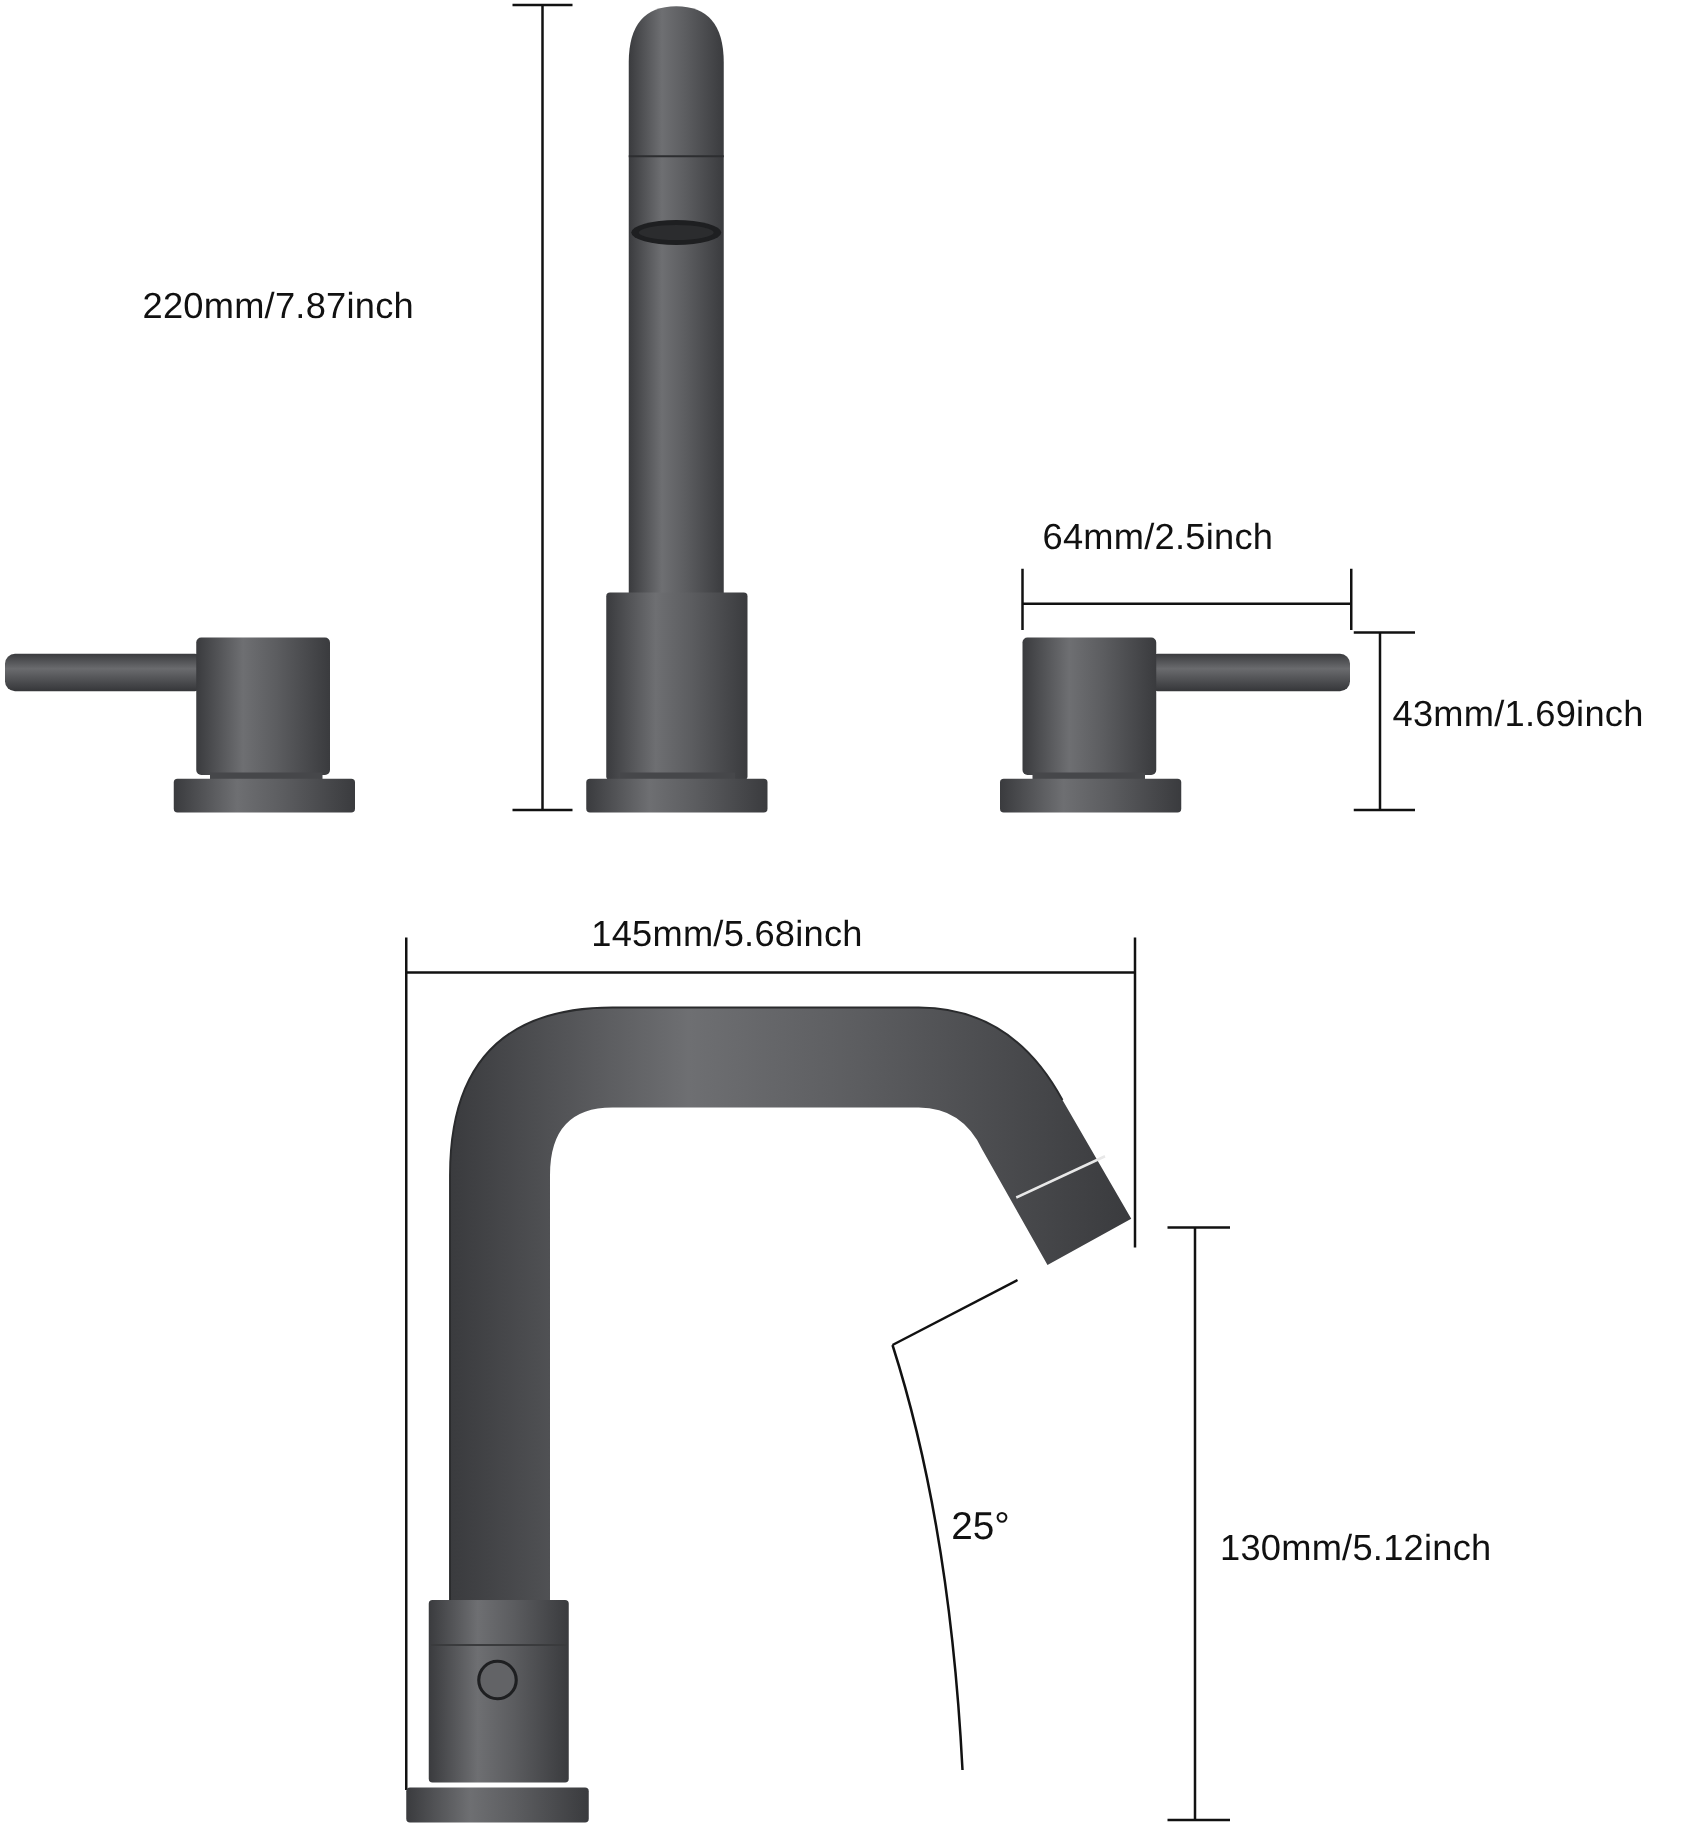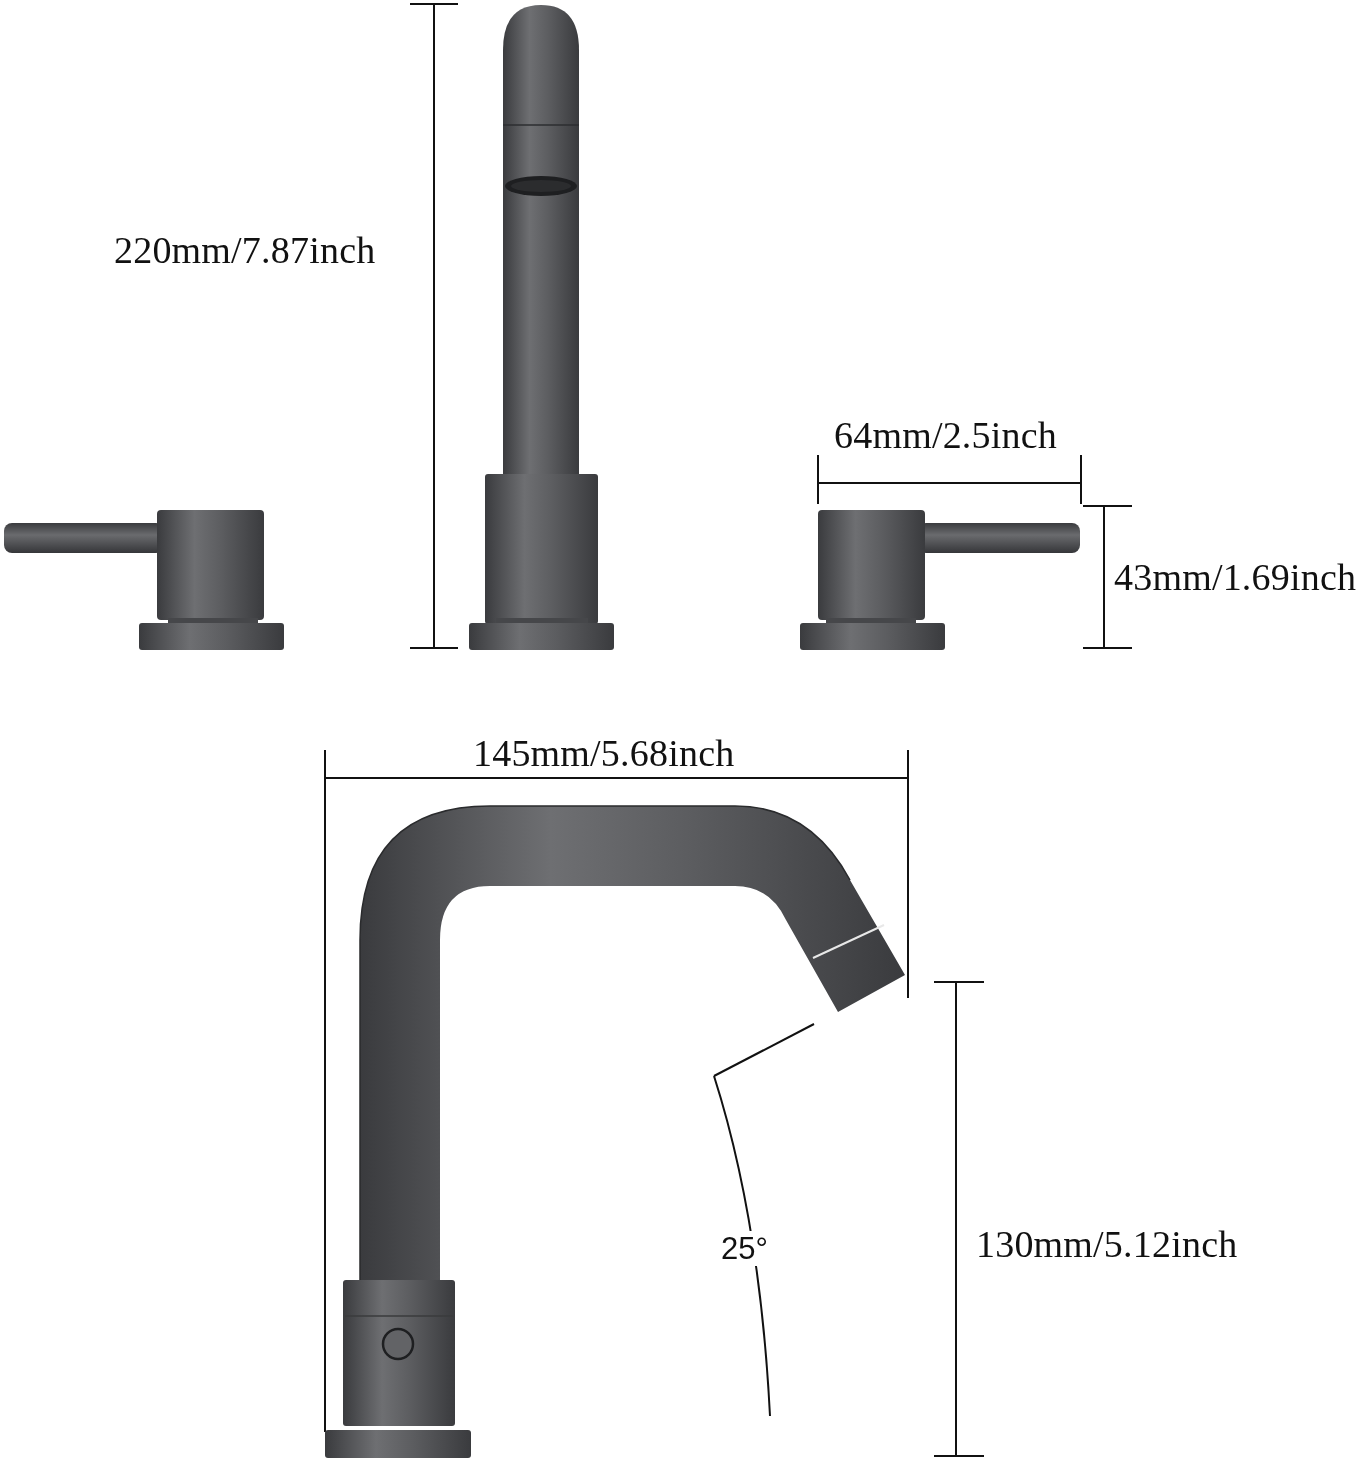--- a/index.html
+++ b/index.html
@@ -1,19 +1,19 @@
 <!DOCTYPE html>
 <html><head>
 <meta charset="utf-8">
 <style>
   html, body { margin:0; padding:0; background:#ffffff; }
   body { width:1365px; height:1461px; position:relative; overflow:hidden;
          font-family:"Liberation Sans", "DejaVu Sans", sans-serif; }
   svg.stage { position:absolute; left:0; top:0; }
-  .lbl { position:absolute; font-size:38px; color:#111; white-space:nowrap; letter-spacing:0.2px; line-height:1;font-family:Liberation Serif, serif; }
+  .lbl { position:absolute; font-size:29px; color:#111; white-space:nowrap; letter-spacing:0.2px; line-height:1; }
   .deg { position:absolute; font-size:31px; color:#111; white-space:nowrap; line-height:1; background:#fff; padding:2px 0; }
 </style>
 </head>
 <body>
 
 <svg class="stage" width="1365" height="1461" viewBox="0 0 1365 1461" xmlns="http://www.w3.org/2000/svg">
   <defs>
     <linearGradient id="cylH" x1="0" y1="0" x2="1" y2="0">
       <stop offset="0" stop-color="#3a3b3e"></stop>
       <stop offset="0.35" stop-color="#6e6f72"></stop>
@@ -99,14 +99,14 @@
     <line x1="956" y1="982" x2="956" y2="1456"></line>
     <line x1="934" y1="982" x2="984" y2="982"></line>
     <line x1="934" y1="1456" x2="984" y2="1456"></line>
   </g>
 </svg>
 
 <div class="lbl" style="left:114px; top:231px;">220mm/7.87inch</div>
 <div class="lbl" style="left:834px; top:416px;">64mm/2.5inch</div>
 <div class="lbl" style="left:1114px; top:558px;text-align:center;">43mm/1.69inch</div>
 <div class="lbl" style="left:473px; top:734px;text-align:right;">145mm/5.68inch</div>
-<div class="deg" style="left:721px; top:1203px;margin-top:28px;">25°</div>
+<div class="deg" style="left:761px; top:1203px;">25°</div>
 <div class="lbl" style="left:976px; top:1225px;">130mm/5.12inch</div>
 
 </body></html>

